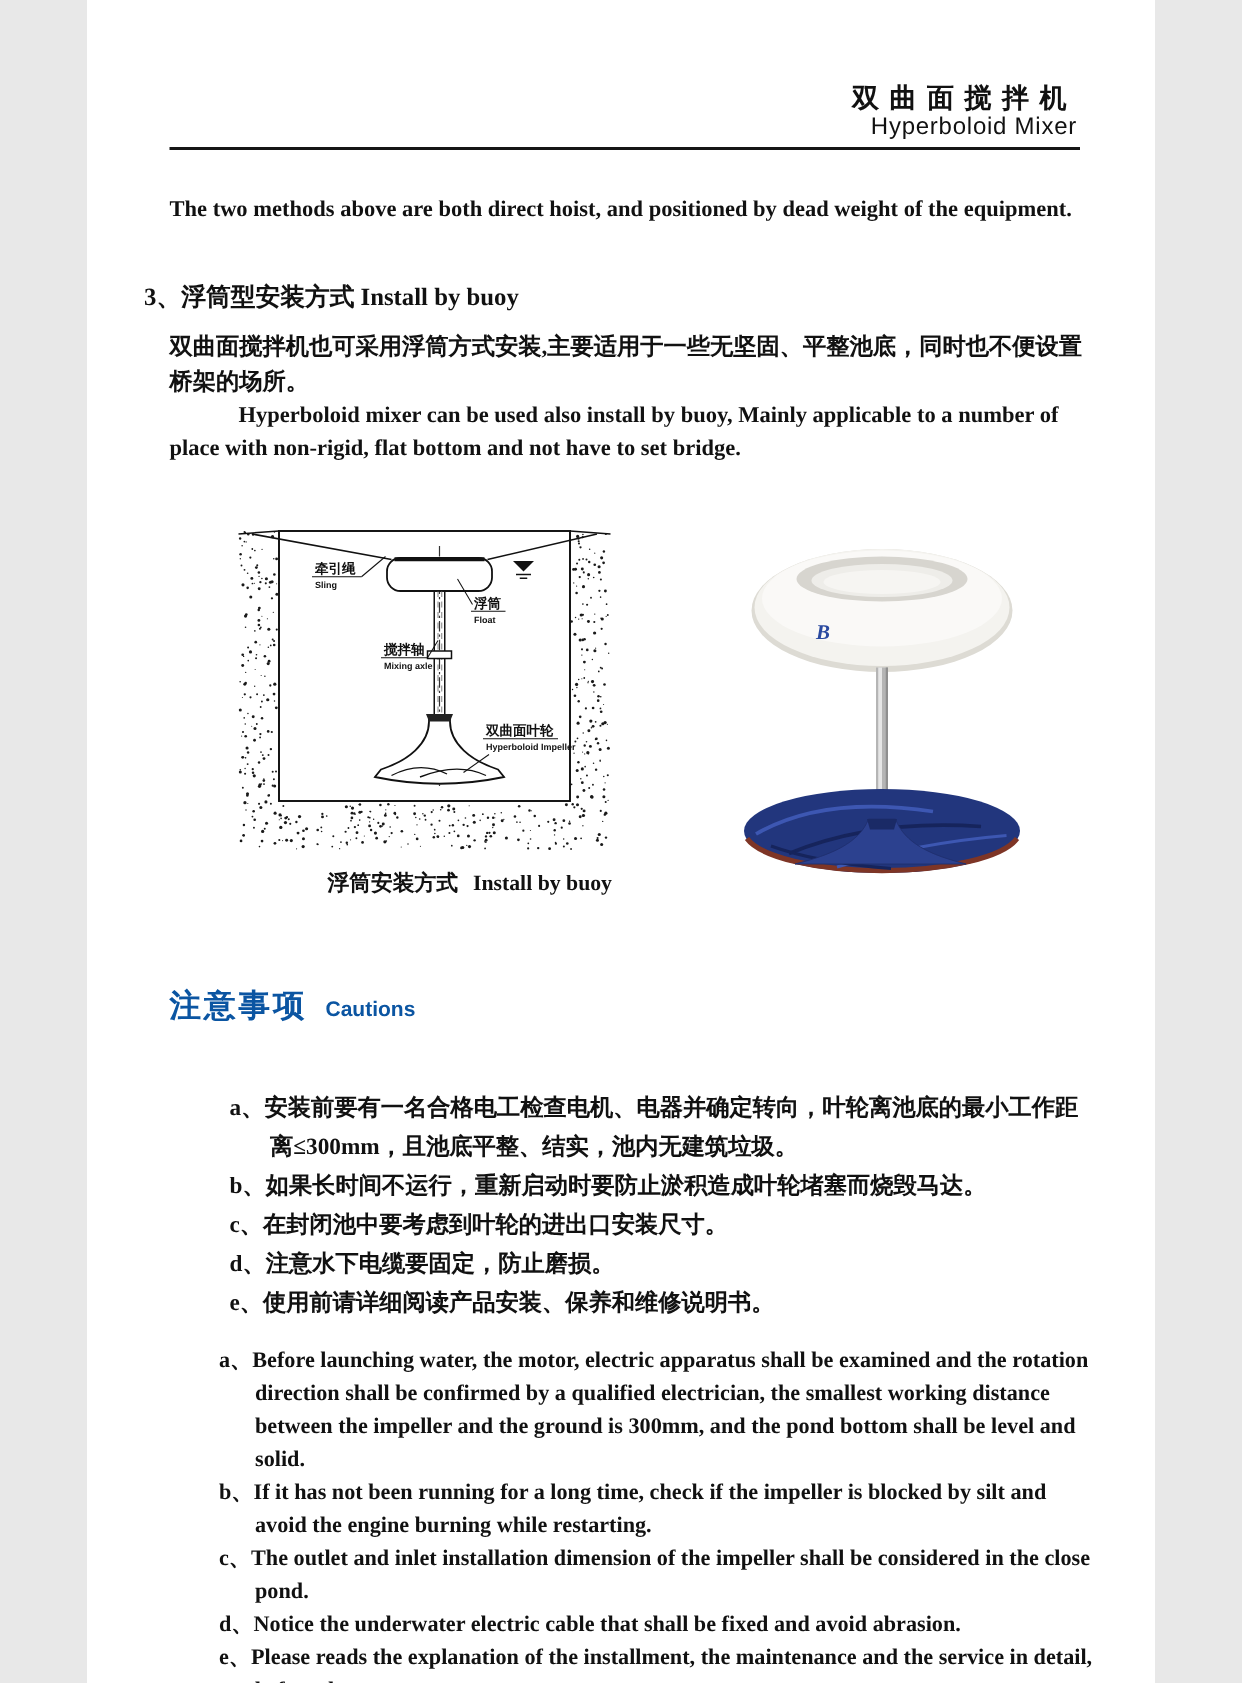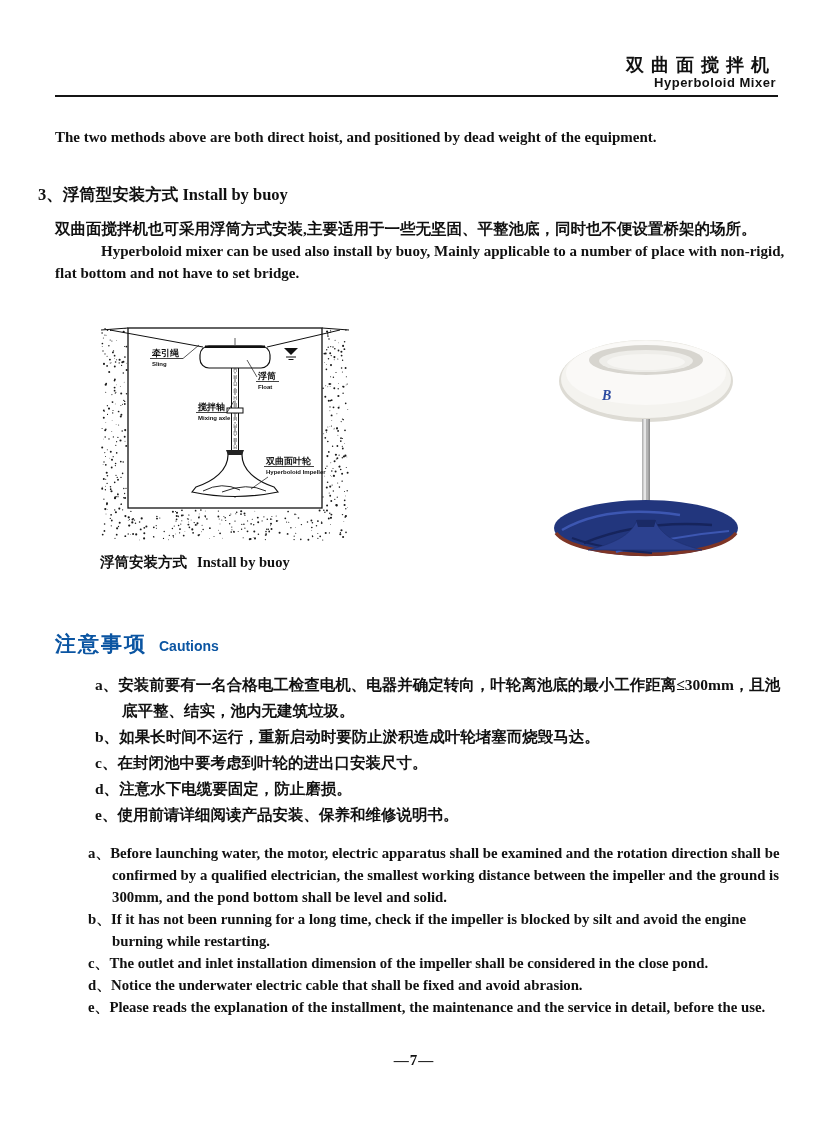--- a/index.html
+++ b/index.html
@@ -1,48 +1,48 @@
 <!DOCTYPE html>
 <html><head>
 <meta charset="utf-8">
 <style>
   * { margin:0; padding:0; box-sizing:border-box; }
   html,body { background:#e8e8e8; }
   .page {
-    position:relative; width:828px; height:1122px; margin:0 auto;
+    position:relative; width:712px; height:1122px; margin:0 auto;
     background:#ffffff; overflow:hidden;
     font-family:"Liberation Serif","DejaVu Serif",serif;
     color:#111;
   }
   
   .hdr { padding:56px 52px 0 0; text-align:right; line-height:1.1; }
   .hdr-zh { font-size:18px; font-weight:bold; letter-spacing:7px; font-family:"Liberation Serif","DejaVu Serif",serif; }
-  .hdr-en { font-size:13px; font-weight:bold; font-family:"Liberation Sans","DejaVu Sans",sans-serif; letter-spacing:.5px; }
+  .hdr-en { font-size:16px; font-weight:normal; font-family:"Liberation Sans","DejaVu Sans",sans-serif; letter-spacing:.5px; }
   .hdr-rule { height:0; border-top:2px solid #151515; margin:5px 50px 0 55px; }
   
   .intro { margin:29px 45px 0 55px; font-weight:600; }
   .intro .zh { font-size:15.5px; line-height:22px; }
   .intro .en { font-size:15px; line-height:22px; }
   
   .sec-head { margin:36px 45px 0 38px; font-size:16.5px; font-weight:600; }
   .sec-body { margin:11px 43px 0 55px; font-weight:600; }
   .sec-body .zh { font-size:15.5px; line-height:23px; }
   .sec-body .en { font-size:15px; line-height:22px; text-indent:46px; }
   
   .figures { display:flex; justify-content:space-between; align-items:flex-start; margin:36px 68px 0 100px; }
   .fig-left { width:250px; }
-  .fig-caption { margin-top:7px; text-align:left; font-size:14.5px; font-weight:bold; }
+  .fig-caption { margin-top:7px; text-align:right; font-size:14.5px; font-weight:bold; }
   .fig-caption .cz { margin-right:10px; }
   .diagram-svg { display:block; }
   .photo-svg { display:block; margin-top:4px; }
   
   .cautions-head { margin:58px 45px 0 55px; }
   .cautions-zh { font-size:21px; font-weight:bold; color:#0b55a2; font-family:"Liberation Sans","DejaVu Sans",sans-serif; letter-spacing:2px; }
   .cautions-en { font-size:14px; font-weight:bold; color:#0b55a2; font-family:"Liberation Sans","DejaVu Sans",sans-serif; margin-left:8px;text-align:right; }
-  .clist-zh { margin:14px 42px 0 95px; }
+  .clist-zh { margin:42px 42px 0 95px; }
   .clist-zh .citem { font-size:15.5px; line-height:26px; font-weight:600; padding-left:27px; text-indent:-27px; }
   .clist-en { margin:14px 40px 0 88px; }
   .clist-en .citem { font-size:14.8px; line-height:22px; font-weight:600; padding-left:24px; text-indent:-24px; }
   .cl { display:inline; }
   
   .pagenum { margin-top:34px; text-align:center; font-size:15px; font-weight:600; letter-spacing:1px; }
   
   .dlbl-zh { font:bold 9px "Liberation Sans","DejaVu Sans",sans-serif; fill:#111; }
   .dlbl-en { font:bold 6px "Liberation Sans","DejaVu Sans",sans-serif; fill:#111; }
   .dln { stroke:#111; fill:none; }

